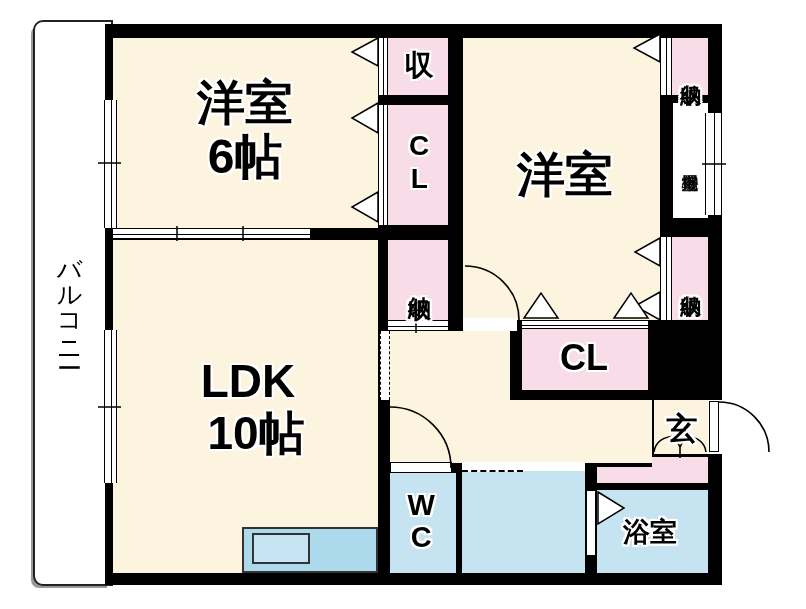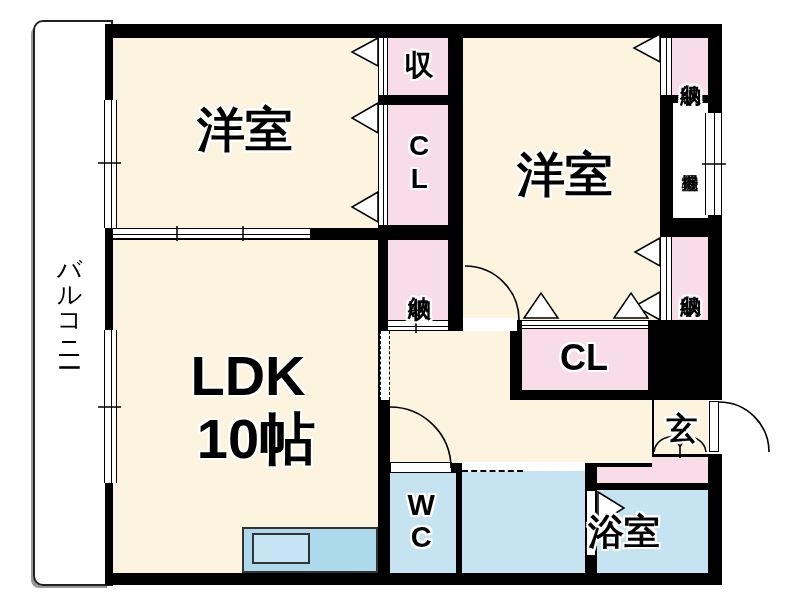--- a/index.html
+++ b/index.html
@@ -102,35 +102,36 @@
     <polygon points="614,318 631,293 648,318" fill="#fff" stroke="#000" stroke-width="1.5"></polygon>
     <polygon points="598,492 624,508 598,524" fill="#fff" stroke="#000" stroke-width="1.5"></polygon>
     <path d="M 98 163 H 121 M 98 407 H 121 M 702 164 H 726" stroke="#000" stroke-width="1.5"></path>
     <path d="M 177 226 V 241 M 243 226 V 241 M 416 316 V 333" stroke="#000" stroke-width="1.5"></path>
   </svg>
 
   <div class="lbl vtext" style="left:70px;top:298px;font-size:25px;font-weight:500;">バルコニー</div>
 
   <div class="lbl" style="left:245px;top:130px;font-size:48px;">
     <span style="display:block;">洋室</span>
+    <span style="display:block;">6帖</span>
   </div>
 
   <div class="lbl" style="left:565px;top:175px;font-size:48px;">
     <span style="display:block;">洋室</span>
   </div>
 
-  <div class="lbl" style="left:248px;top:408px;font-size:56px;">
+  <div class="lbl" style="left:248px;top:408px;font-size:46px;">
     <span style="display:block;">LDK</span>
     <span style="display:block;margin-left:16px;">10帖</span>
   </div>
 
   <div class="lbl" style="left:419px;top:65px;font-size:29px;">収</div>
   <div class="lbl vupright" style="left:419px;top:163px;font-size:28px;">CL</div>
   <div class="lbl vtext" style="left:419px;top:279px;font-size:23px;">収納</div>
   <div class="lbl vtext" style="left:691px;top:68px;font-size:21px;">収納</div>
   <div class="lbl vtext" style="left:690px;top:161px;font-size:17px;font-weight:500;">室外機置場</div>
   <div class="lbl vtext" style="left:691px;top:279px;font-size:21px;">収納</div>
   <div class="lbl" style="left:584px;top:358px;font-size:36px;">CL</div>
   <div class="lbl" style="left:682px;top:429px;font-size:31px;">玄</div>
   <div class="lbl vupright" style="left:421px;top:521px;font-size:29px;letter-spacing:0;">WC</div>
-  <div class="lbl" style="left:624px;top:532px;font-size:36px;">浴室</div>
+  <div class="lbl" style="left:650px;top:532px;font-size:27px;">浴室</div>
 
 </div>
 
 </body></html>

